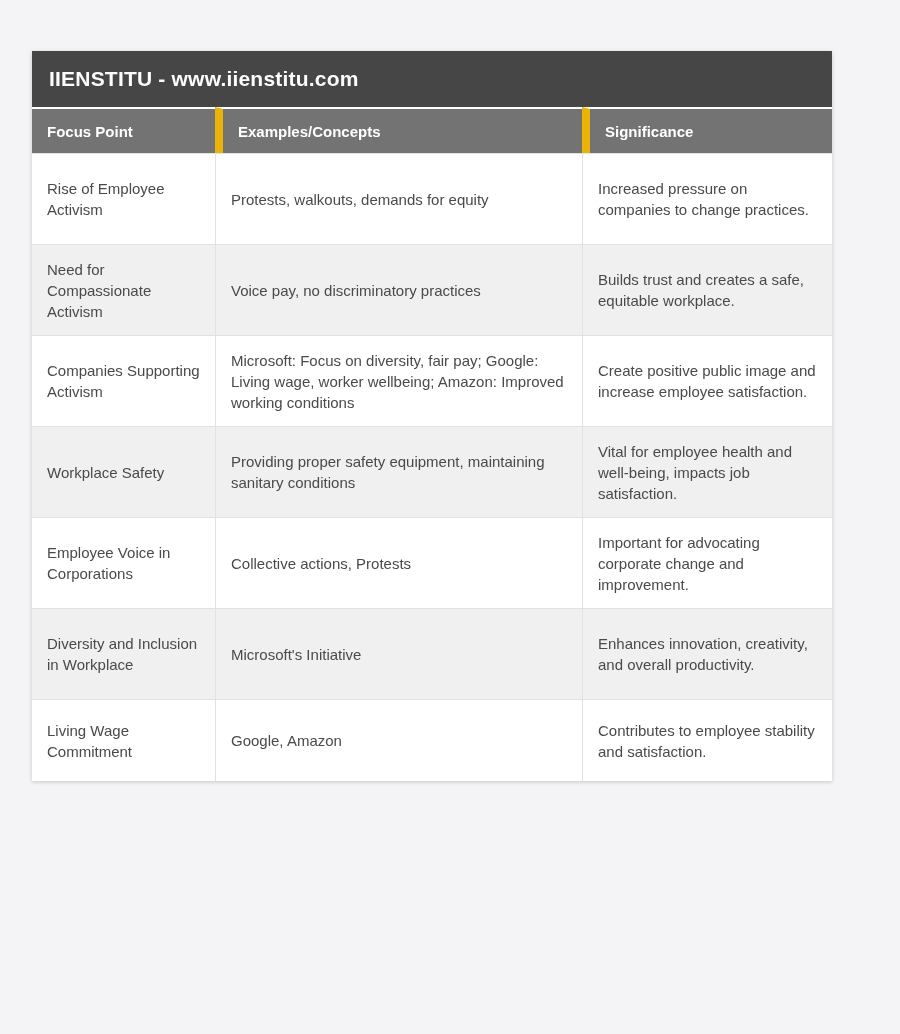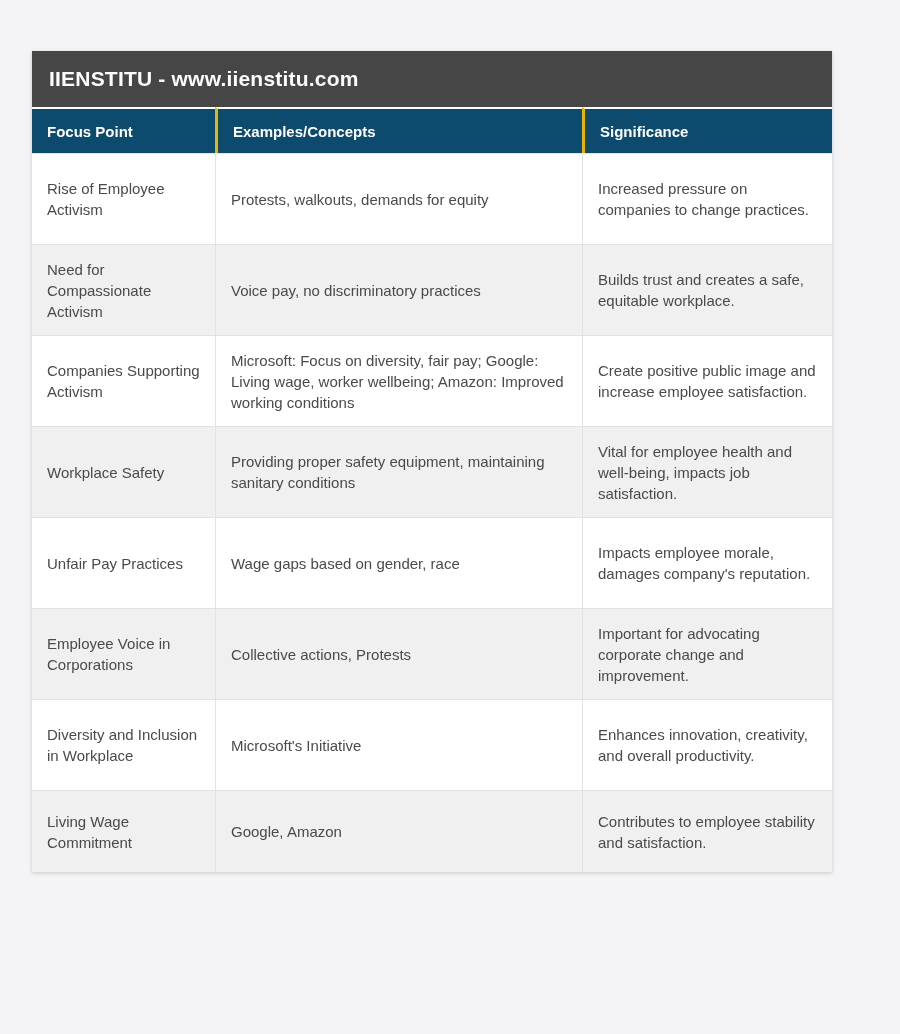--- a/index.html
+++ b/index.html
@@ -33,30 +33,30 @@
     width: 800px;
     border-collapse: separate;
     border-spacing: 0;
     table-layout: fixed;
   }
   col.c1 { width: 183px; }
   col.c2 { width: 367px; }
   col.c3 { width: 250px; }
   thead th {
     height: 46px;
-    background: #0c4a6e;
+    background: #737373;
     color: #ffffff;
     font-size: 15px;
     font-weight: bold;
     text-align: left;
     vertical-align: middle;
     padding: 0 15px;
     border-top: 2px solid #ffffff;
   }
-  thead th + th { border-left: 3px solid #eab308; }
+  thead th + th { border-left: 8px solid #eab308; }
   tbody tr { height: 91px; background: #ffffff; }
   tbody tr:nth-child(even) { background: #f0f0f1; }
   tbody tr:last-child { height: 82px; margin-top: 12px; }
   tbody td {
     padding: 11px 15px;
     font-size: 15px;
     line-height: 21px;
     color: #4a4a4a;
     vertical-align: middle;
     border-top: 1px solid #e2e2e2;
@@ -97,25 +97,20 @@
           <td>Companies Supporting Activism</td>
           <td>Microsoft: Focus on diversity, fair pay; Google: Living wage, worker wellbeing; Amazon: Improved working conditions</td>
           <td>Create positive public image and increase employee satisfaction.</td>
         </tr>
         <tr>
           <td>Workplace Safety</td>
           <td>Providing proper safety equipment, maintaining sanitary conditions</td>
           <td>Vital for employee health and well-being, impacts job satisfaction.</td>
         </tr>
         <tr>
-          <td>Unfair Pay Practices</td>
-          <td>Wage gaps based on gender, race</td>
-          <td>Impacts employee morale, damages company's reputation.</td>
-        </tr>
-        <tr>
           <td>Employee Voice in Corporations</td>
           <td>Collective actions, Protests</td>
           <td>Important for advocating corporate change and improvement.</td>
         </tr>
         <tr>
           <td>Diversity and Inclusion in Workplace</td>
           <td>Microsoft's Initiative</td>
           <td>Enhances innovation, creativity, and overall productivity.</td>
         </tr>
         <tr>

